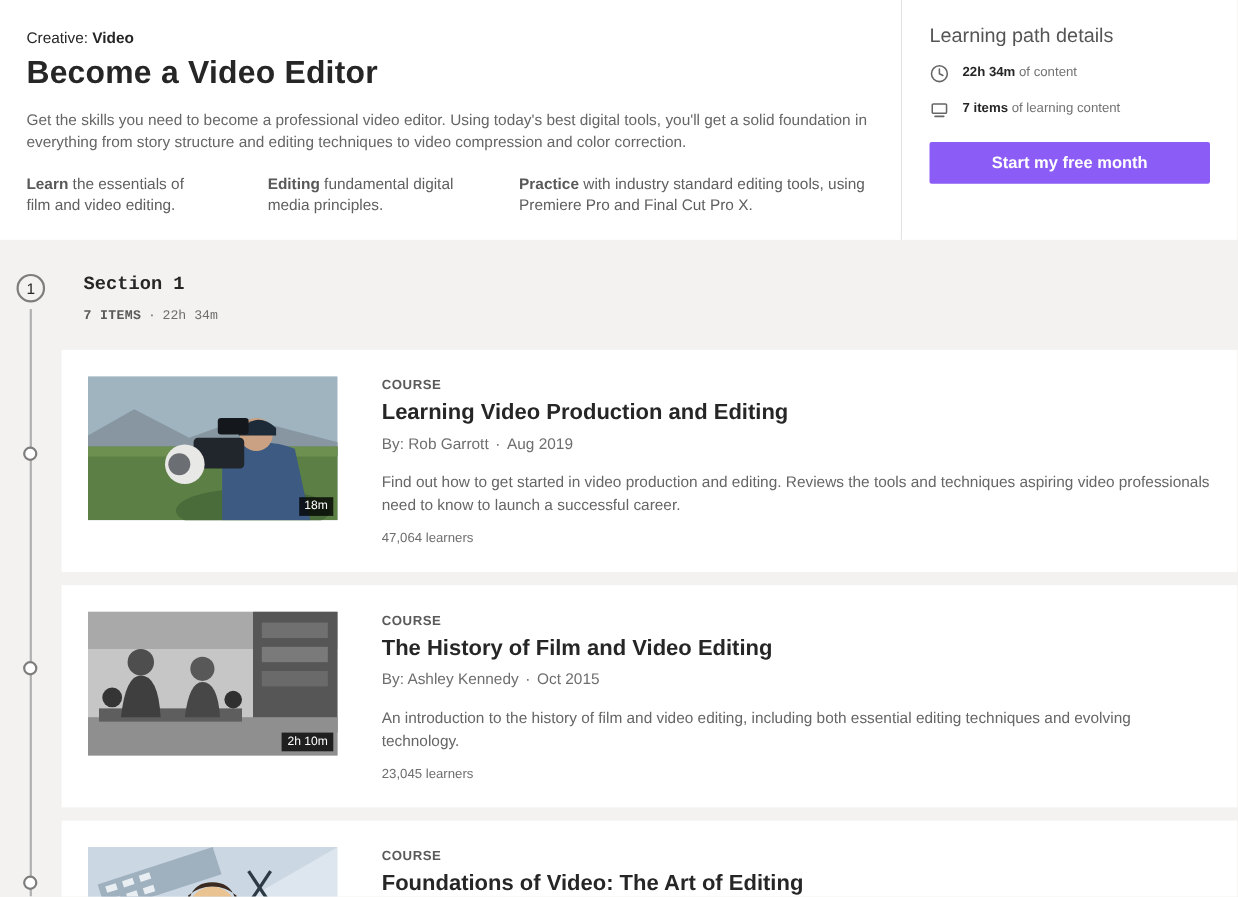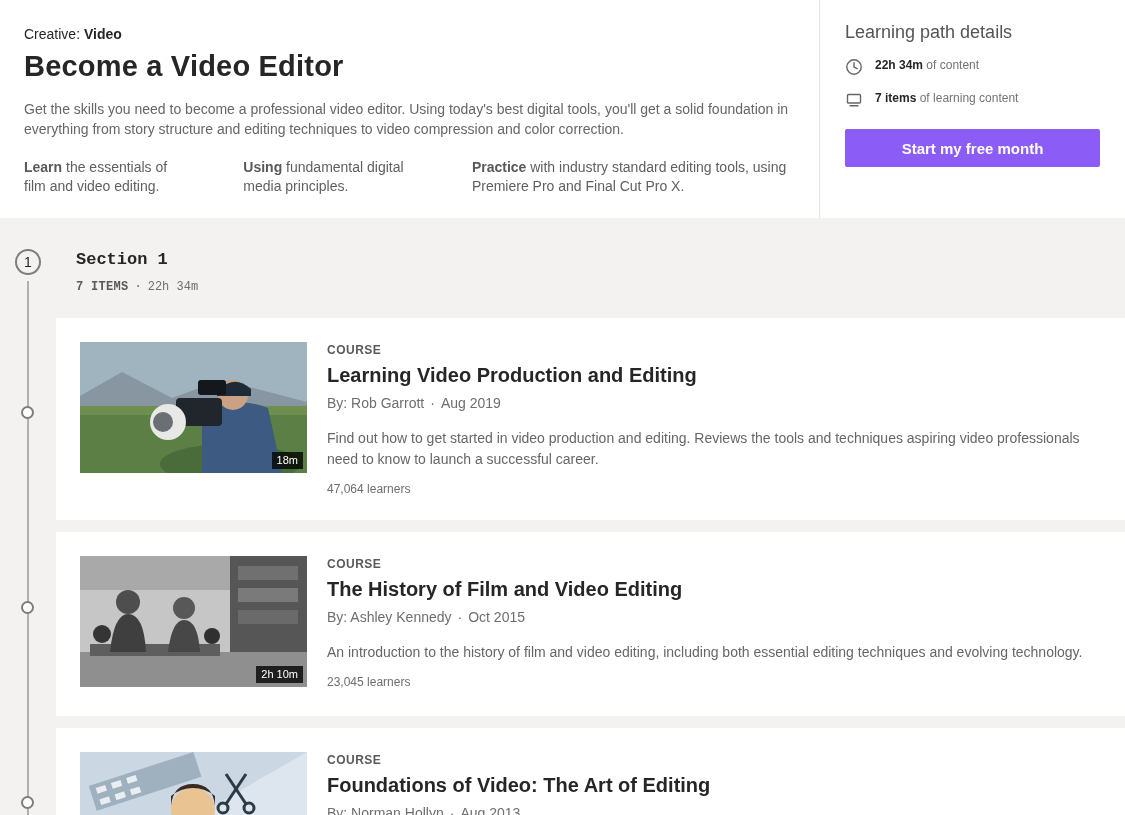--- a/index.html
+++ b/index.html
@@ -66,21 +66,21 @@
   
   .cards { position:absolute; left:56px; top:318px; right:0; }
   .card { display:flex; background:#ffffff; padding:24px; min-height:184px; margin-bottom:12px; }
   .thumb-wrap { position:relative; width:227px; height:131px; flex:none; cursor:pointer; }
   .thumb-wrap svg { display:block; width:227px; height:131px; }
   .duration-badge {
     position:absolute; right:4px; bottom:4px;
     background:rgba(0,0,0,0.78); color:#ffffff;
     font-size:11px; font-weight:400; padding:1px 5px; line-height:15px;
   }
-  .card-body { margin-left:20px; padding-top:1px; }
+  .card-body { margin-left:40px; padding-top:1px; }
   .course-kicker { font-size:12px; font-weight:600; letter-spacing:0.5px; color:#5a5a5a; }
   .course-title { margin-top:7px; font-size:20px; font-weight:700; color:#262626; cursor:pointer; }
   .course-byline { margin-top:8px; font-size:14px; color:#6e6e6e; }
   .course-byline .dot { margin:0 6px; }
   .course-desc { margin-top:17px; font-size:14px; line-height:1.5; color:#666666; max-width:758px; }
   .course-learners { margin-top:12px; font-size:12px; color:#6e6e6e; }
 </style>
 </head>
 <body>
 
@@ -89,21 +89,21 @@
   <div class="header">
     <div class="header-main">
       <div class="breadcrumb">
         <span class="crumb-prefix">Creative:</span>
         <span class="crumb-current">Video</span>
       </div>
       <h1 class="path-title">Become a Video Editor</h1>
       <p class="path-desc">Get the skills you need to become a professional video editor. Using today's best digital tools, you'll get a solid foundation in everything from story structure and editing techniques to video compression and color correction.</p>
       <div class="highlights">
         <div class="hl hl-1"><b>Learn</b><span> the essentials of film and video editing.</span></div>
-        <div class="hl hl-2"><b>Using</b><span> fundamental digital media principles.</span></div>
+        <div class="hl hl-2"><b>Editing</b><span> fundamental digital media principles.</span></div>
         <div class="hl hl-3"><b>Practice</b><span> with industry standard editing tools, using Premiere Pro and Final Cut Pro X.</span></div>
       </div>
     </div>
 
     <div class="details-panel">
       <div class="details-title">Learning path details</div>
 
       <div class="detail-row">
         <span class="detail-icon">
           <svg width="18" height="18" viewBox="0 0 18 18">

